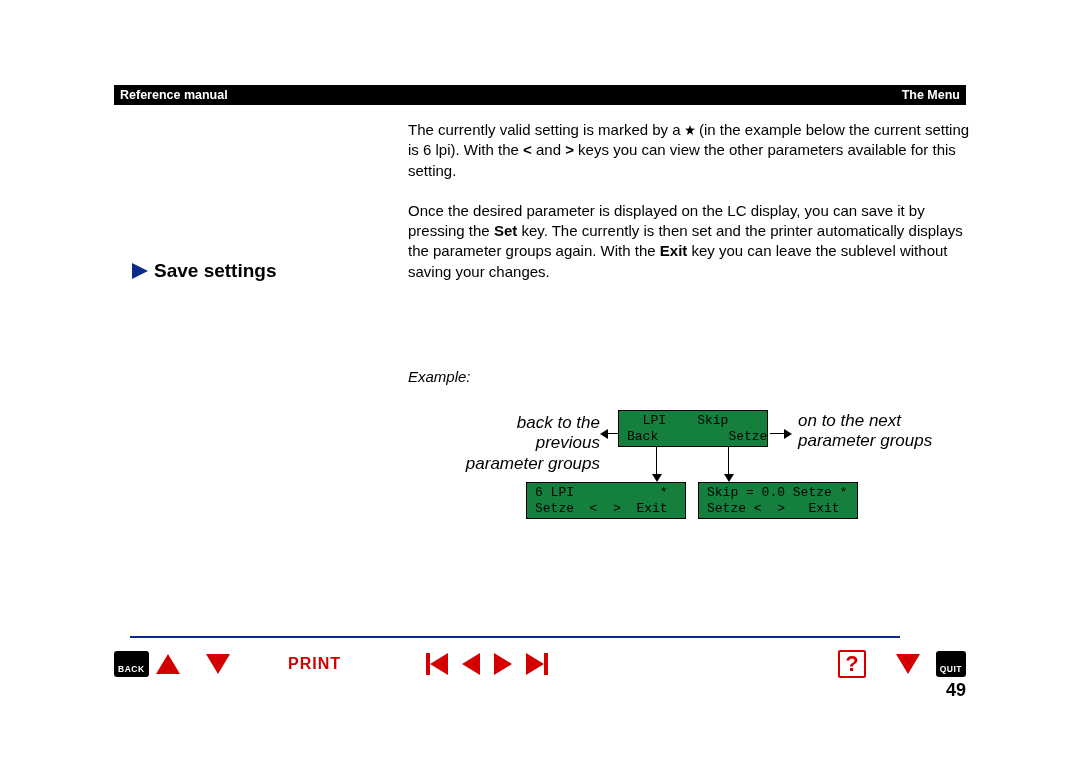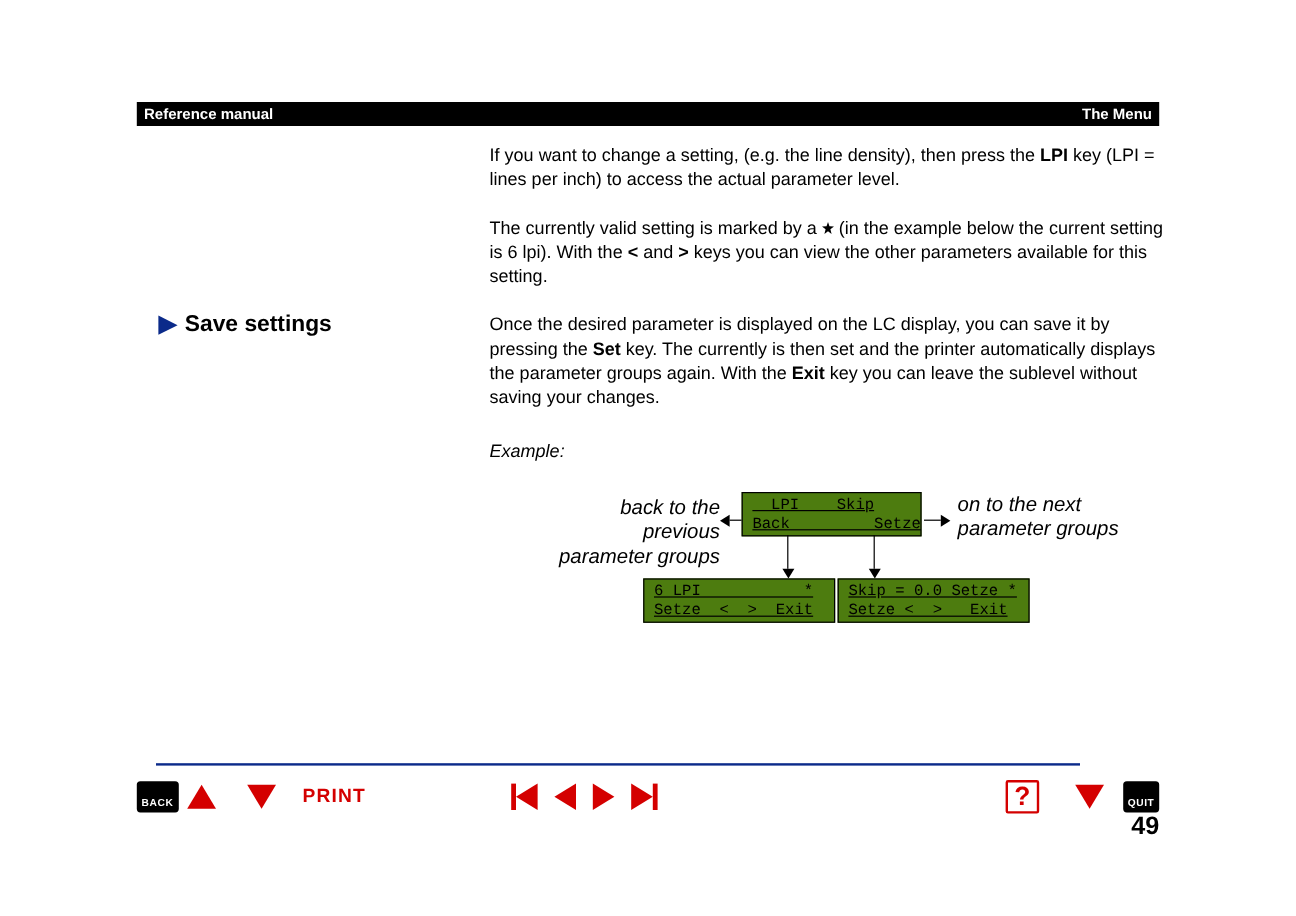--- a/index.html
+++ b/index.html
@@ -82,28 +82,27 @@
   
   .diagram {
     position: absolute;
     left: 294px;
     top: 290px;
     width: 580px;
     height: 140px;
   }
   .lcd {
     position: absolute;
-    background: #4d7c0f;
+    background: #15803d;
     border: 1.5px solid #000;
     font-family: "Courier New", monospace;
     font-size: 13px;
     padding: 2px 8px;
     box-sizing: border-box;
     line-height: 1.2;
-    text-decoration: underline;
   }
   .lcd-row { white-space: pre; }
   .sidecap {
     position: absolute;
     font-style: italic;
     font-size: 17px;
     line-height: 1.2;
     text-align: left;
   }
   .arrow-h {
@@ -184,36 +183,37 @@
   .tri-right-big { width:0;height:0;border-top:11px solid transparent;border-bottom:11px solid transparent;border-left:18px solid #d40000; }
   .tri-left-big { width:0;height:0;border-top:11px solid transparent;border-bottom:11px solid transparent;border-right:18px solid #d40000; }
   .barline { width:4px; height:22px; background:#d40000; }
   .nav-group { display:flex; gap:0; align-items:center; }
   .nav-group > * { margin: 0 2px; }
   .print-label {
     color: #d40000;
     font-weight: bold;
     font-size: 16px;
     letter-spacing: 1px;
+    margin-left: 36px;
   }
   .qmark {
     width: 24px; height: 24px;
     border: 2.5px solid #d40000;
     color: #d40000;
     font-weight: bold;
     font-size: 22px;
     display:flex; align-items:center; justify-content:center;
     border-radius: 2px;
   }
   .page-number {
     position: absolute;
     bottom: 62px;
     right: 114px;
     font-weight: bold;
-    font-size: 21px;
+    font-size: 18px;
   }
 </style>
 </head>
 <body>
 
 <div class="page">
 
   <div class="top-bar">
     <span>Reference manual</span>
     <span>The Menu</span>
@@ -221,23 +221,20 @@
 
   <div class="content">
 
     <div class="heading-block">
       <span class="heading-arrow"></span>
       <span class="heading-text">Save settings</span>
     </div>
 
     <div class="para-col">
       <div class="para">
-        <span>If you want to change a setting, (e.g. the line density), then press the </span><span class="lpi-bold">LPI</span><span> key (LPI = lines per inch) to access the actual parameter level.</span>
-      </div>
-      <div class="para">
         <span>The currently valid setting is marked by a </span><span class="star-inline"><svg viewBox="0 0 10 10">
               <polygon points="5,0 6.2,3.6 10,3.8 7,6.1 8,10 5,7.8 2,10 3,6.1 0,3.8 3.8,3.6" fill="#000"></polygon>
             </svg></span><span> (in the example below the current setting is 6 lpi). With the   </span><span class="lpi-bold">&lt;</span><span> and </span><span class="lpi-bold">&gt;</span><span>  keys you can view the other parameters available for this setting.</span>
       </div>
       <div class="para">
         <span>Once the desired parameter is displayed on the LC display, you can save it by pressing the </span><span class="lpi-bold">Set</span><span> key. The currently is then set and the printer automatically displays the parameter groups again. With the </span><span class="lpi-bold">Exit</span><span> key you can leave the sublevel without saving your changes.</span>
       </div>
     </div>
 
     <div class="example-label">Example:</div>
@@ -258,21 +255,21 @@
         <div>on to the next</div>
         <div>parameter groups</div>
       </div>
 
       <div class="arrow-h arrow-left" style="left:200px; top:23px; width:10px;"></div>
       <div class="arrow-h arrow-right" style="left:362px; top:23px; width:14px;"></div>
 
       <div class="arrow-v arrow-down" style="left:248px; top:36px; height:28px;"></div>
       <div class="arrow-v arrow-down" style="left:320px; top:36px; height:28px;"></div>
 
-      <div class="lcd" style="left:128px; top:72px; width:160px;">
+      <div class="lcd" style="left:118px; top:72px; width:160px;">
         <div class="lcd-row">6 LPI           *</div>
         <div class="lcd-row">Setze  &lt;  &gt;  Exit</div>
       </div>
       <div class="lcd" style="left:290px; top:72px; width:160px;">
         <div class="lcd-row">Skip = 0.0 Setze *</div>
         <div class="lcd-row">Setze &lt;  &gt;   Exit</div>
       </div>
     </div>
 
   </div>

